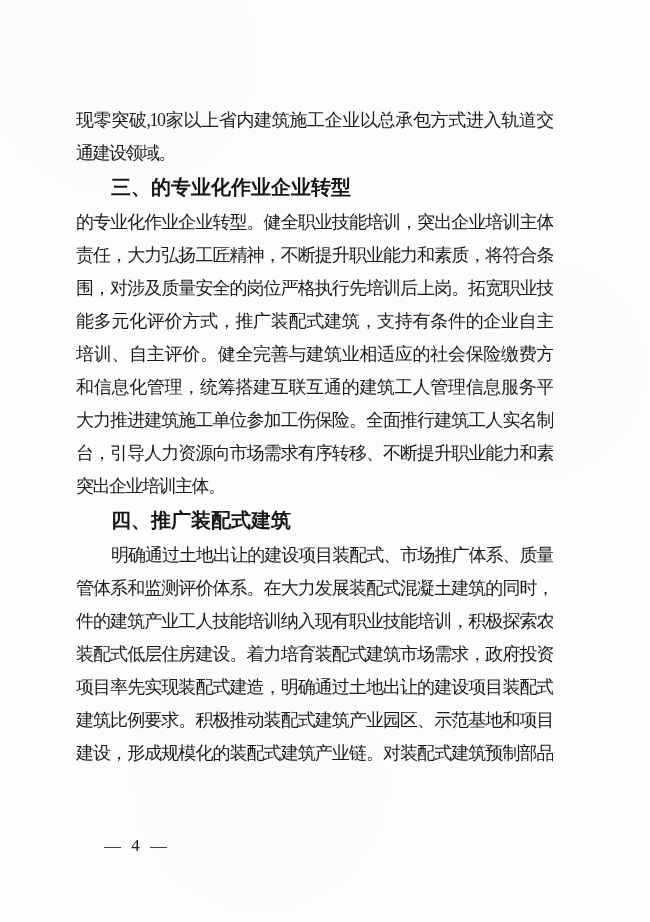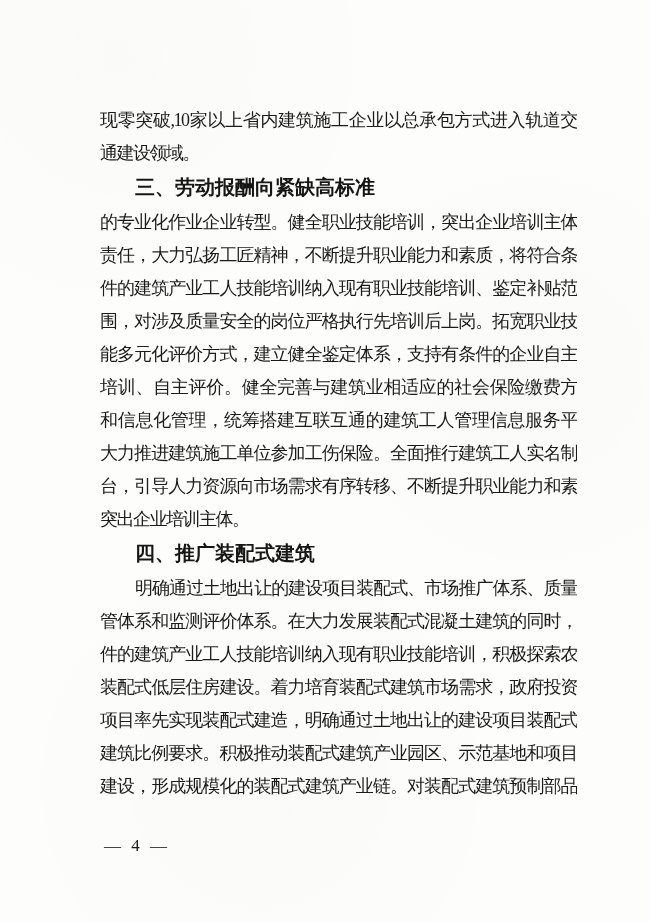--- a/index.html
+++ b/index.html
@@ -15,21 +15,21 @@
     background:
       radial-gradient(circle at 18% 6%, rgba(0,0,0,0.012), transparent 28%),
       radial-gradient(circle at 82% 40%, rgba(0,0,0,0.012), transparent 30%),
       radial-gradient(circle at 40% 85%, rgba(0,0,0,0.010), transparent 30%),
       #fdfdfc;
     font-family: "Liberation Serif", "DejaVu Serif", serif;
     color: #1b1b1b;
   }
   .content {
     position: absolute;
-    left: 100px;
+    left: 76px;
     top: 104px;
     width: 477px;
   }
   .line {
     font-size: 18px;
     letter-spacing: -1.5px;
     line-height: 33px;
     height: 33px;
     text-align: justify;
     text-align-last: justify;
@@ -65,26 +65,25 @@
     font-family: "Liberation Serif", "DejaVu Serif", serif;
   }
 </style>
 </head>
 <body>
 
 <div class="page" style="color: rgb(27, 27, 27);">
   <div class="content" id="doc-body">
       <div class="line">现零突破,10家以上省内建筑施工企业以总承包方式进入轨道交</div>
       <div class="line end">通建设领域。</div>
-      <div class="heading">三、劳动报酬向紧缺高标准</div>
+      <div class="heading">三、的专业化作业企业转型</div>
       <div class="line">的专业化作业企业转型。健全职业技能培训，突出企业培训主体</div>
       <div class="line">责任，大力弘扬工匠精神，不断提升职业能力和素质，将符合条</div>
-      <div class="line">件的建筑产业工人技能培训纳入现有职业技能培训、鉴定补贴范</div>
       <div class="line">围，对涉及质量安全的岗位严格执行先培训后上岗。拓宽职业技</div>
-      <div class="line">能多元化评价方式，建立健全鉴定体系，支持有条件的企业自主</div>
+      <div class="line">能多元化评价方式，推广装配式建筑，支持有条件的企业自主</div>
       <div class="line">培训、自主评价。健全完善与建筑业相适应的社会保险缴费方式，</div>
       <div class="line">和信息化管理，统筹搭建互联互通的建筑工人管理信息服务平</div>
       <div class="line">大力推进建筑施工单位参加工伤保险。全面推行建筑工人实名制</div>
       <div class="line">台，引导人力资源向市场需求有序转移、不断提升职业能力和素质</div>
       <div class="line end">突出企业培训主体。</div>
       <div class="heading">四、推广装配式建筑</div>
       <div class="line indent">明确通过土地出让的建设项目装配式、市场推广体系、质量监</div>
       <div class="line">管体系和监测评价体系。在大力发展装配式混凝土建筑的同时，</div>
       <div class="line">件的建筑产业工人技能培训纳入现有职业技能培训，积极探索农村</div>
       <div class="line">装配式低层住房建设。着力培育装配式建筑市场需求，政府投资</div>

